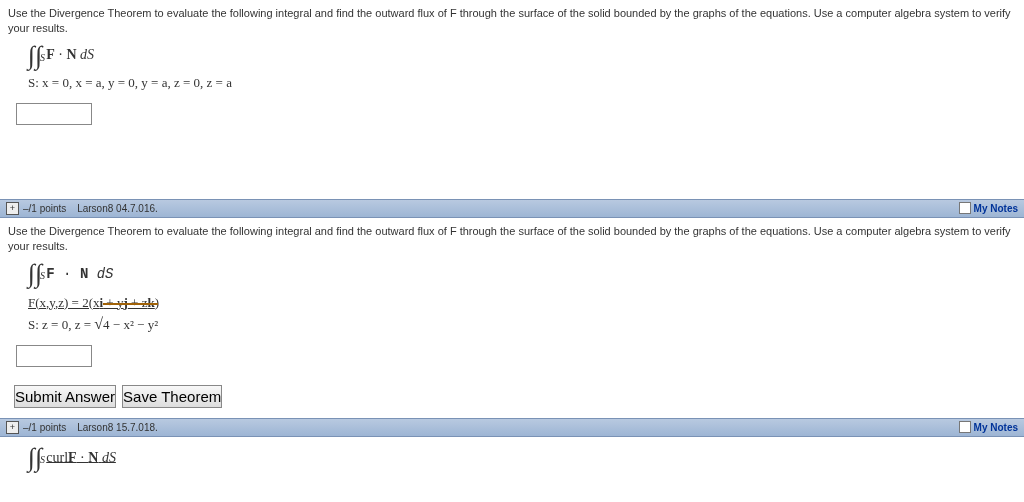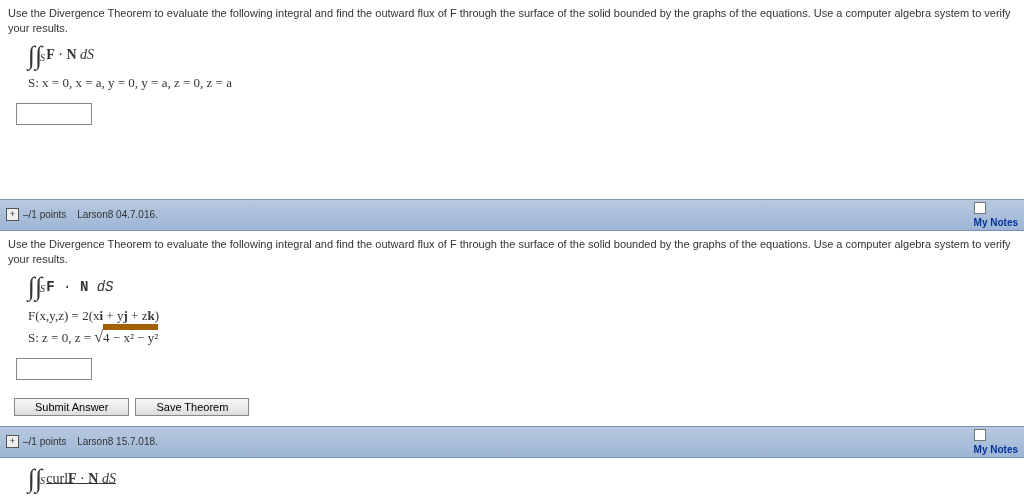--- a/index.html
+++ b/index.html
@@ -73,42 +73,41 @@
     background: #eee;
     display: inline-flex;
     align-items: center;
     justify-content: center;
     font-size: 9px;
     line-height: 9px;
     cursor: pointer;
   }
   .header-right {
     display: flex;
-    align-items: flex-start;
+    align-items: flex-end;
     gap: 3px;
     color: #003399;
     font-weight: bold;
     cursor: pointer;
-    flex-direction: column;
   }
   .notes-check {
     width: 10px;
     height: 10px;
     border: 1px solid #777;
     background: #fff;
     display: inline-block;
   }
   .sqrt {
-    border-top: 6px solid #a16207;
-    padding-top: 0;
+    border-top: 2px solid #a16207;
+    padding-top: 12px;
   }
   .btn {
     font-family: Arial, sans-serif;
-    font-size: 11px;
-    padding: 2px 20px;
+    font-size: 15px;
+    padding: 2px 0;
     border: 1px solid #888;
     background: linear-gradient(#f8f8f8,#ddd);
     cursor: pointer;
     margin-right: 3px;
   }
   .btn-row {
     margin: 8px 0 6px 6px;
   }
 </style>
 </head>
@@ -138,21 +137,21 @@
     <span>My Notes</span>
   </div>
 </div>
 
 <div class="question-body">
   <div class="prompt-text">Use the Divergence Theorem to evaluate the following integral and find the outward flux of F through the surface of the solid bounded by the graphs of the equations. Use a computer algebra system to verify your results.</div>
   <div class="integral-block">
     <span class="int-sign">∫<span class="int-sub">S</span></span><span class="int-sign">∫</span>
     <span style="font-size:14px;font-family:Liberation Mono, monospace;"><span class="bold">F</span> · <span class="bold">N</span> <i>dS</i></span>
   </div>
-  <div class="formula" style="display:inline-block;">
+  <div class="formula" style="text-decoration: underline; display:inline-block;">
     <span>F(x,y,z) = 2(x</span><span class="bold">i</span><span> + y</span><span class="bold">j</span><span> + z</span><span class="bold">k</span><span>)</span>
   </div>
   <div class="formula">
     <span>S: z = 0, z = </span><span style="font-size:16px;">√</span><span class="sqrt">4 − x² − y²</span>
   </div>
   <input type="text" class="answer-box" style="">
   <div class="btn-row">
     <button class="btn">Submit Answer</button>
     <button class="btn">Save Theorem</button>
   </div>

